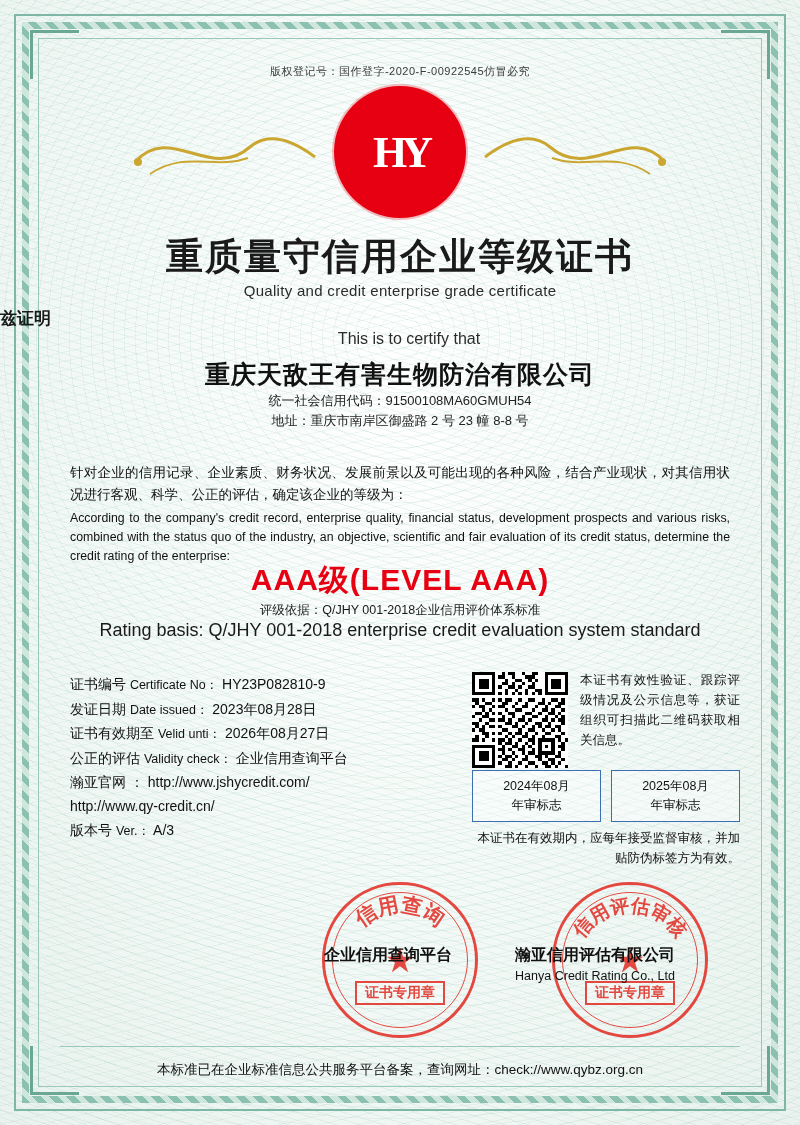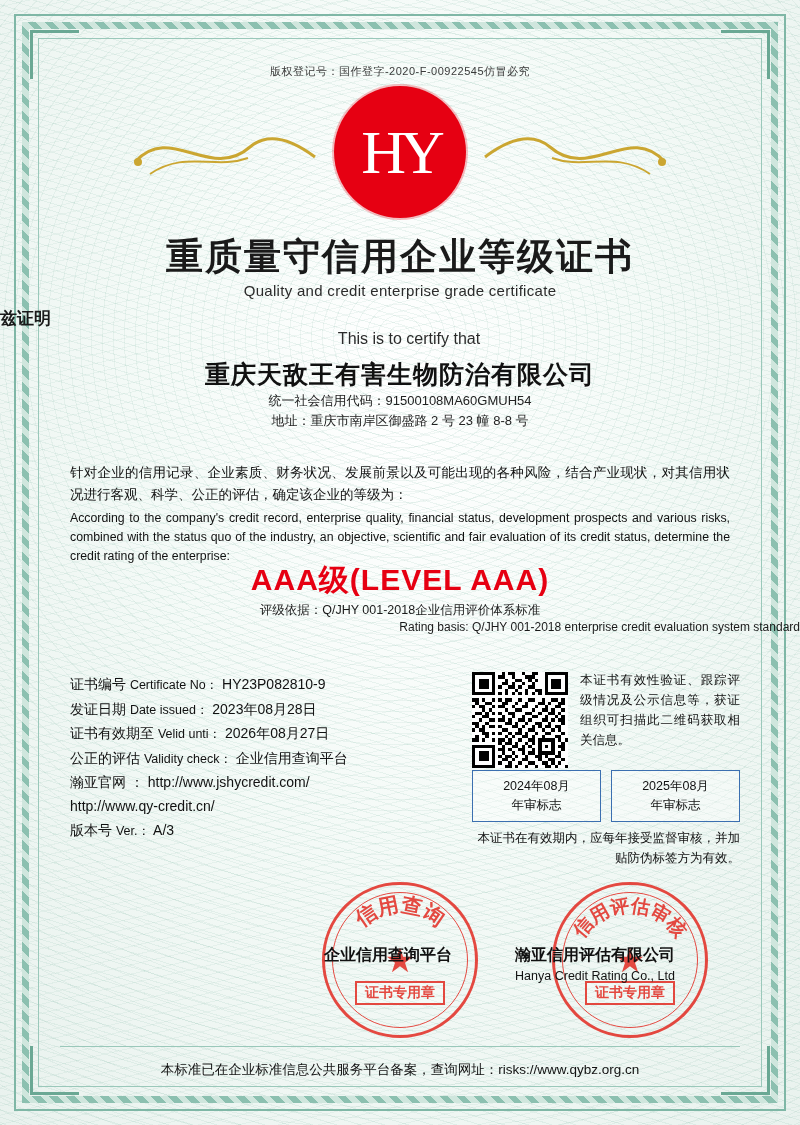--- a/index.html
+++ b/index.html
@@ -63,21 +63,21 @@
   }
   .logo-circle{
     width:132px;height:132px;border-radius:50%;
     background:#e60012;
     display:flex;align-items:center;justify-content:center;
     margin:0 4px;
     position:relative;
     box-shadow:0 0 0 2px rgba(230,0,18,.25);
   }
   .logo-letters{
-    color:#fff;font-size:62px;font-weight:normal;letter-spacing:-6px;
+    color:#fff;font-size:44px;font-weight:bold;letter-spacing:-6px;
     font-family:"Liberation Serif", serif;
     transform:skewX(-6px);
   }
 
   .title-cn{
     position:absolute;top:232px;left:0;right:0;text-align:center;
     font-size:37px;font-weight:bold;color:#1a1a1a;letter-spacing:2px;
     font-family:"DejaVu Sans", sans-serif;
   }
   .title-en{
@@ -113,22 +113,22 @@
 
   .level{
     position:absolute;top:560px;left:0;right:0;text-align:center;
     font-size:30px;font-weight:bold;color:#e60012;letter-spacing:1px;
   }
   .basis-cn{
     position:absolute;top:602px;left:0;right:0;text-align:center;
     font-size:12.5px;color:#1a1a1a;
   }
   .basis-en{
-    position:absolute;top:620px;left:0;right:0;text-align:right;
-    font-size:12px;color:#1a1a1a;
+    position:absolute;top:620px;left:0;right:0;text-align:center;
+    font-size:18px;color:#1a1a1a;
   }
 
   
   .info{
     position:absolute;top:672px;left:70px;width:390px;
     font-size:14px;color:#111;line-height:1.72;
   }
   .info .lbl-en{font-size:12.5px;}
   .info .row{white-space:nowrap;}
 
@@ -557,16 +557,16 @@
 
     <div class="org org-left">
       <span>企业信用查询平台</span>
     </div>
     <div class="org org-right">
       <span>瀚亚信用评估有限公司</span>
       <span class="en">Hanya Credit Rating Co., Ltd</span>
     </div>
 
     <div class="divider"></div>
-    <div class="footer">本标准已在企业标准信息公共服务平台备案，查询网址：risks://www.qybz.org.cn</div>
+    <div class="footer">本标准已在企业标准信息公共服务平台备案，查询网址：check://www.qybz.org.cn</div>
 
   </div>
 </div>
 
 </body></html>

